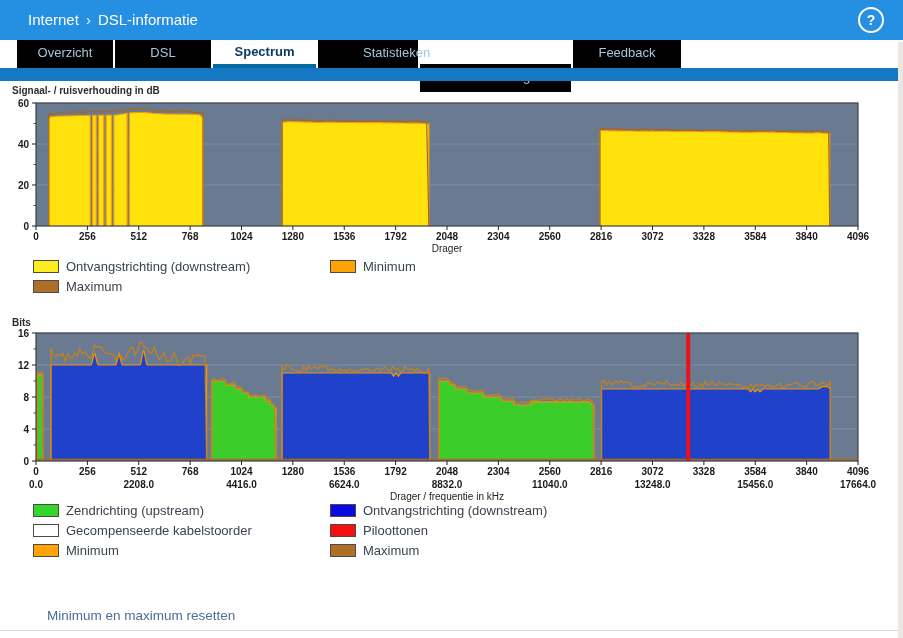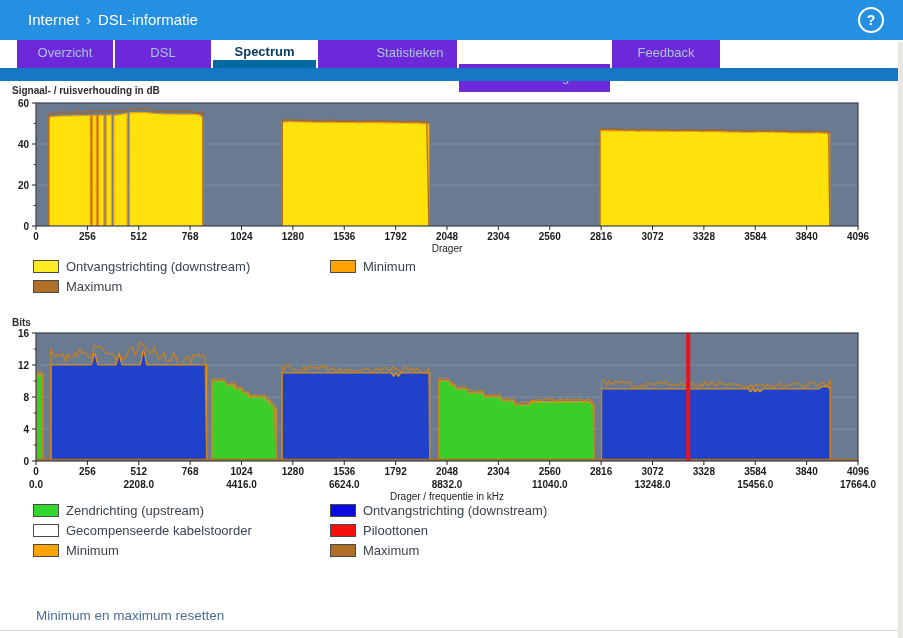--- a/index.html
+++ b/index.html
@@ -7,40 +7,40 @@
   .screen{position:relative;width:903px;height:638px;overflow:hidden;background:#fff;
           font-family:"Liberation Sans",sans-serif;}
   
   .header{position:absolute;left:0;top:0;width:903px;height:40px;background:#2590E2;text-decoration:underline;}
   .breadcrumb{position:absolute;left:28px;top:0;height:40px;line-height:40px;color:#fff;font-size:15px;}
   .breadcrumb .sep{display:inline-block;margin:0 7px;font-size:15px;color:#EAF4FC;}
   .help{position:absolute;left:858px;top:7px;width:26px;height:26px;border:2px solid #fff;border-radius:50%;
         color:#fff;text-align:center;line-height:22px;font-size:14px;font-weight:bold;cursor:pointer;}
   
   .tabbar{position:absolute;left:17px;top:40px;height:28px;display:flex;gap:2px;}
-  .tab{height:28px;text-align:center;font-size:13px;line-height:26px;color:#A6C6DC;background:#6d28d9;cursor:pointer;}
-  .tab.active{background:transparent;color:#0A3A62;font-weight:bold;border-bottom:8px solid #0369a1;line-height:24px;}
+  .tab{height:28px;text-align:center;font-size:13px;line-height:26px;color:#A6C6DC;background:#000000;cursor:pointer;}
+  .tab.active{background:transparent;color:#0A3A62;font-weight:bold;border-bottom:4px solid #0369a1;line-height:24px;}
   .tabbar-bg{position:absolute;left:0;top:40px;width:903px;height:28px;background:#2590E2;z-index:-1;}
   .underbar{position:absolute;left:0;top:68px;width:903px;height:13px;background:#1478C4;}
   
   .chart-title{position:absolute;left:12px;font-size:10px;font-weight:bold;color:#2D2D2D;}
   .t1{top:85px;}
   .t2{top:317px;}
   svg{position:absolute;left:0;}
   #chart1{top:96px;width:903px;height:162px;}
   #chart2{top:315px;width:903px;height:190px;}
   .legend{position:absolute;left:33px;display:grid;grid-template-columns:297px auto;row-gap:6px;column-gap:0;}
   .l1{top:259px;}
   .l2{top:503px;}
   .leg-item{display:flex;align-items:center;height:14px;}
   .swatch{width:26px;height:13px;border:1px solid #4A4A4A;flex:0 0 auto;}
   .leg-label{margin-left:7px;font-size:13px;color:#3A444E;white-space:nowrap;}
   .link{position:absolute;left:36px;font-size:13.5px;color:#4A6D99;cursor:pointer;text-decoration:none;}
   .lk1{top:579px;}
-  .lk2{top:608px;}
+  .lk2{top:608px;margin-left:11px;}
   .hr{position:absolute;left:0;top:630px;width:903px;height:1px;background:#D8D7D3;}
   .scroll-strip{position:absolute;left:898px;top:42px;width:5px;height:596px;background:#E8E7E3;}
   .tick{font-family:"Liberation Sans",sans-serif;font-size:10px;font-weight:bold;fill:#1B1B1B;}
   .axtitle{font-family:"Liberation Sans",sans-serif;font-size:10px;fill:#222;}
 </style>
 </head>
 <body>
 
 <div class="screen">
   <div class="tabbar-bg"></div>
@@ -49,21 +49,21 @@
       <span>Internet</span><span class="sep">›</span><span>DSL-informatie</span>
     </div>
     <div class="help">
       <span>?</span>
     </div>
   </div>
   <div class="tabbar" id="tabbar">
       <div class="tab" style="width: 96px;">Overzicht</div>
       <div class="tab" style="width: 96px;">DSL</div>
       <div class="tab active" style="width: 103px;">Spectrum</div>
-      <div class="tab" style="width: 139px; padding-left: 45px;">Statistieken</div>
+      <div class="tab" style="width: 100px; padding-left: 45px;">Statistieken</div>
       <div class="tab" style="width: 151px; margin-top: 24px;">Kabelinstellingen</div>
       <div class="tab" style="width: 108px;">Feedback</div>
     </div>
   <div class="underbar"></div>
 
   <div class="chart-title t1">Signaal- / ruisverhouding in dB</div>
   <svg id="chart1">
       <rect x="36" y="7" width="822" height="123" fill="#6A7B91"></rect>
       <line x1="36" y1="89.00000000000001" x2="858" y2="89.00000000000001" stroke="#7E8DA1" stroke-width="1"></line>
       <line x1="36" y1="48.00000000000001" x2="858" y2="48.00000000000001" stroke="#7E8DA1" stroke-width="1"></line>

